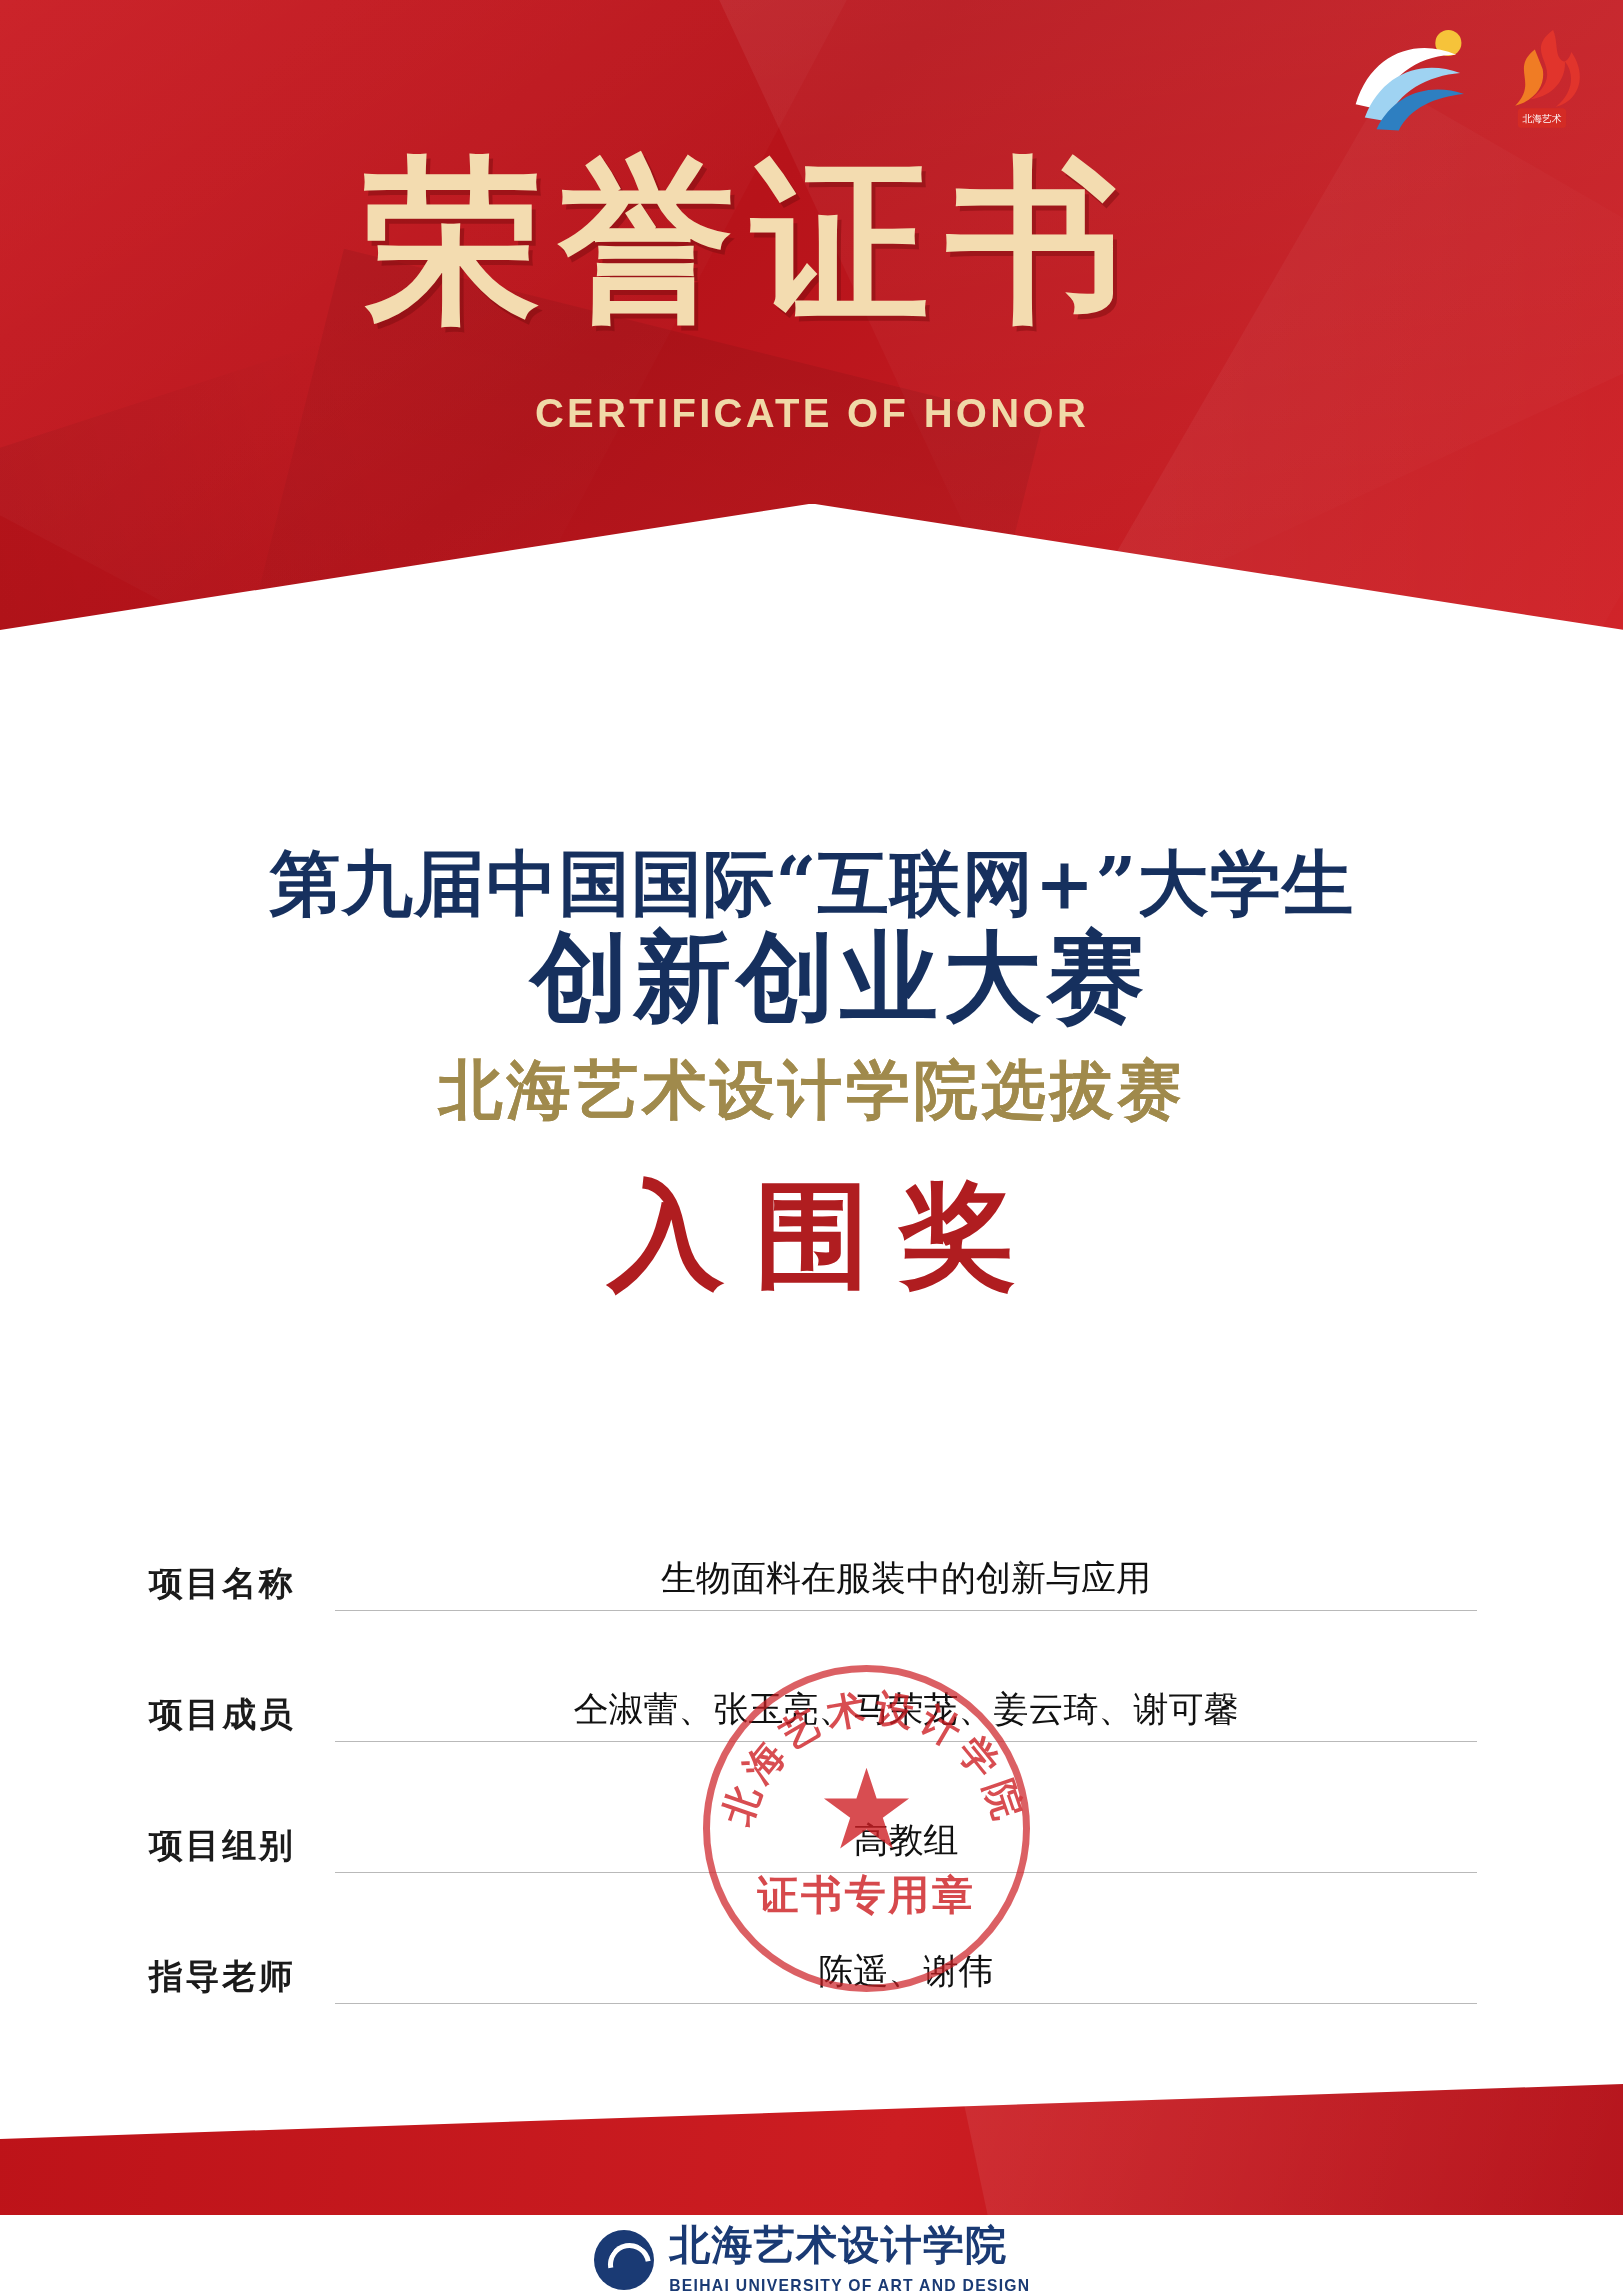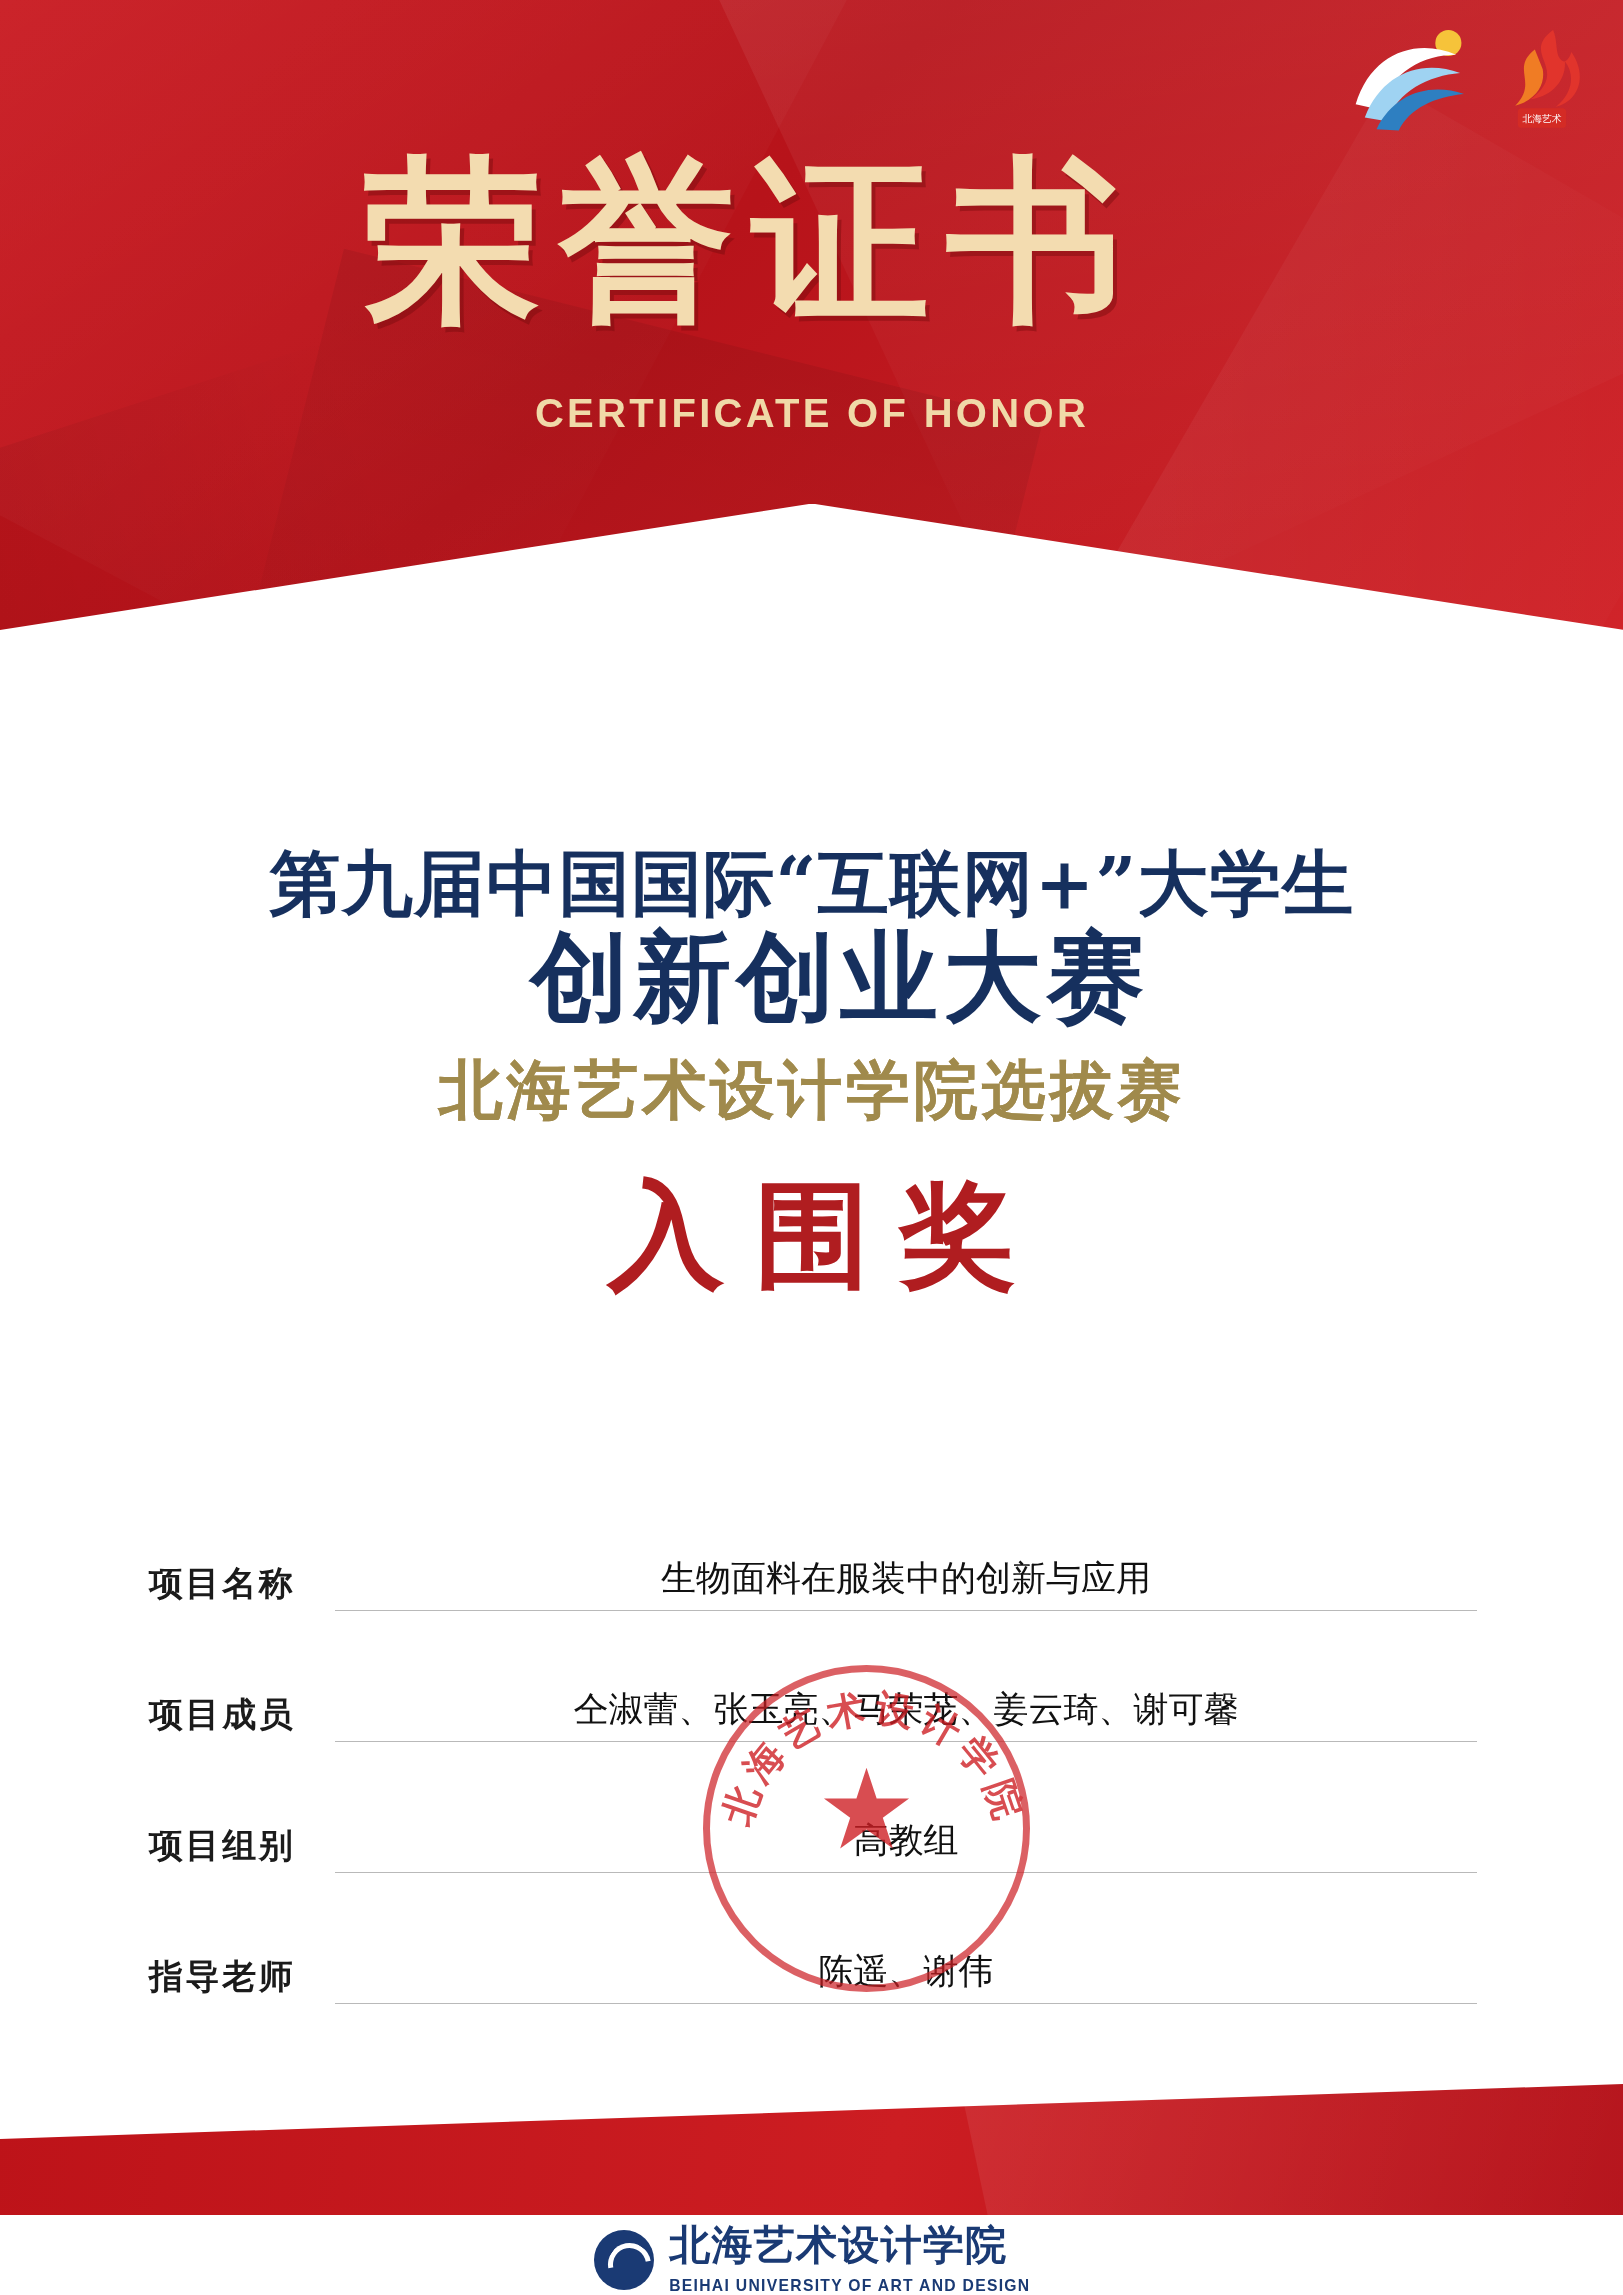--- a/index.html
+++ b/index.html
@@ -405,20 +405,21 @@
   <div class="seal">
     <svg class="seal-arc" viewBox="0 0 500 500">
       <defs>
         <path id="arcpath" d="M 58 268 A 192 192 0 0 1 442 268" fill="none"></path>
       </defs>
       <text text-anchor="middle">
         <textPath href="#arcpath" startOffset="50%">北海艺术设计学院</textPath>
       </text>
     </svg>
     <div class="star-glyph">★</div>
+    <div class="seal-bottom-text">证书专用章</div>
   </div>
 
   <div class="bottom-band">
     <div class="bfacet"></div>
   </div>
 
   <div class="footer">
     <div class="footer-mark"></div>
     <div class="footer-texts">
       <div class="footer-cn">北海艺术设计学院</div>

